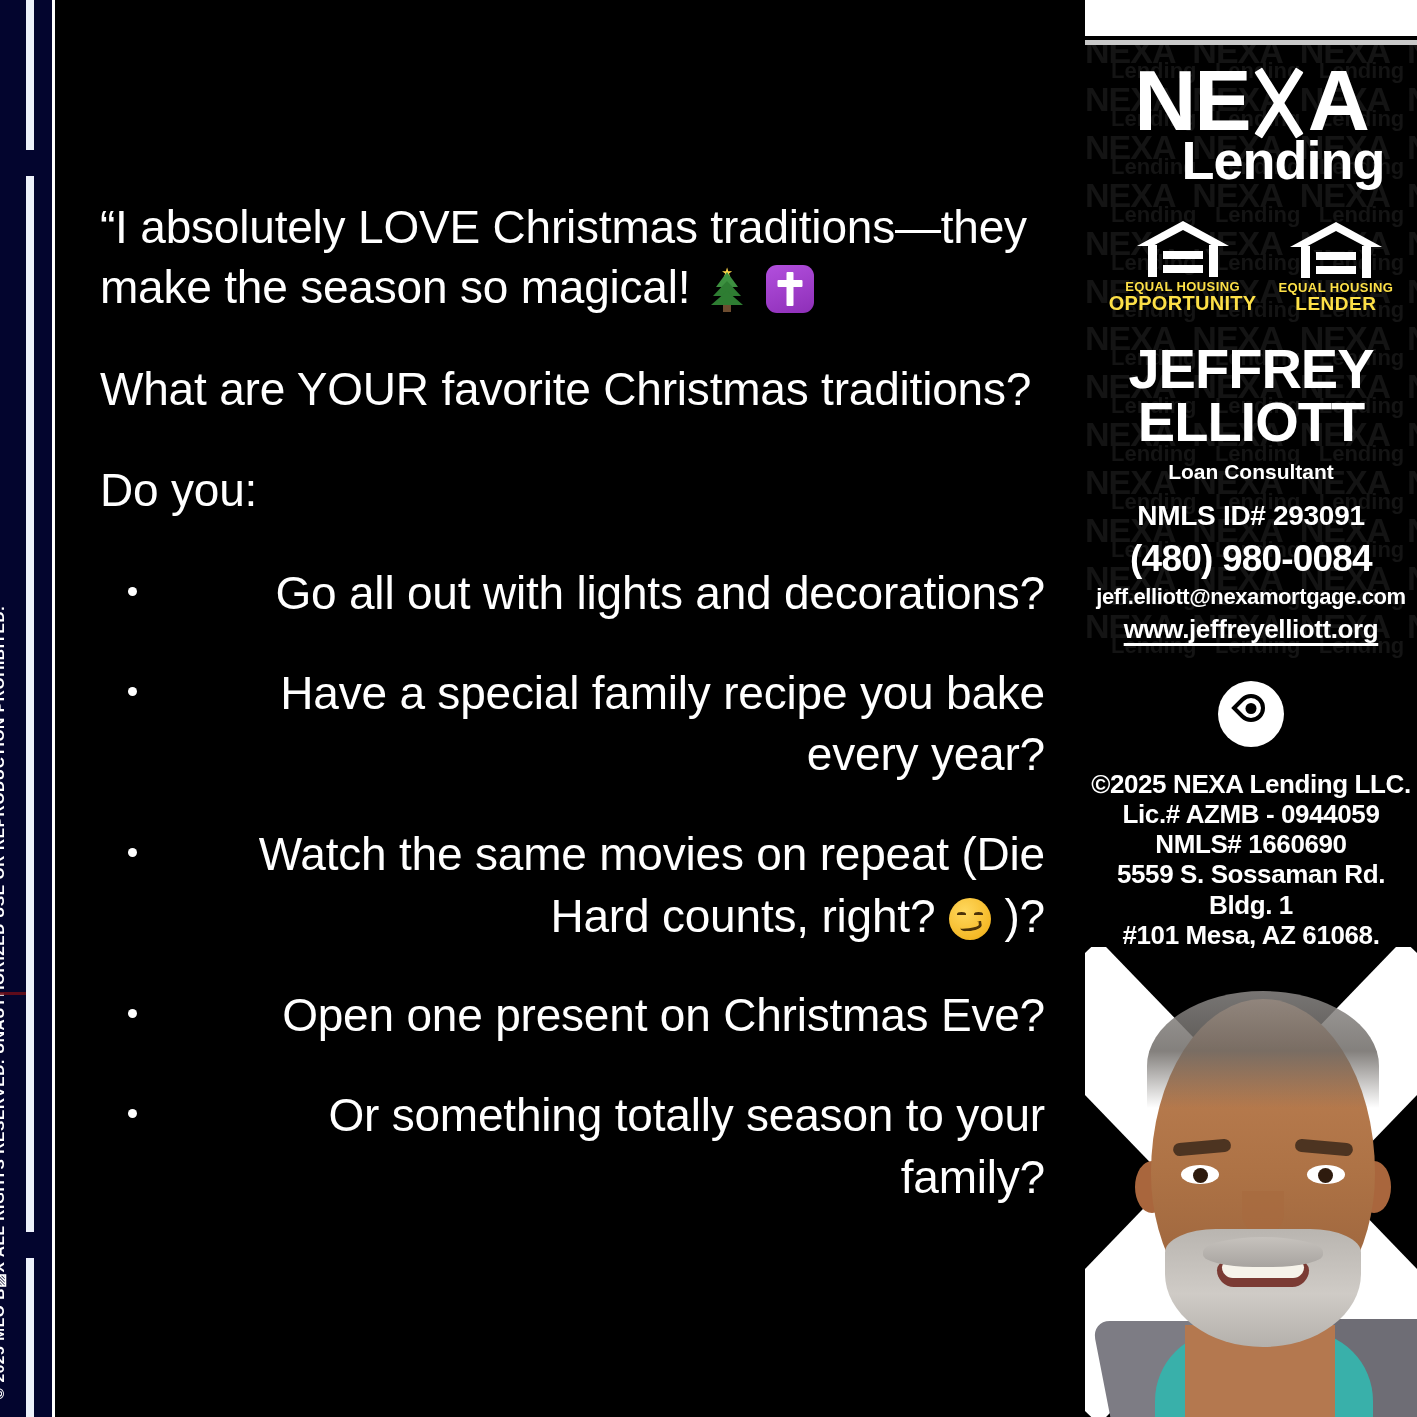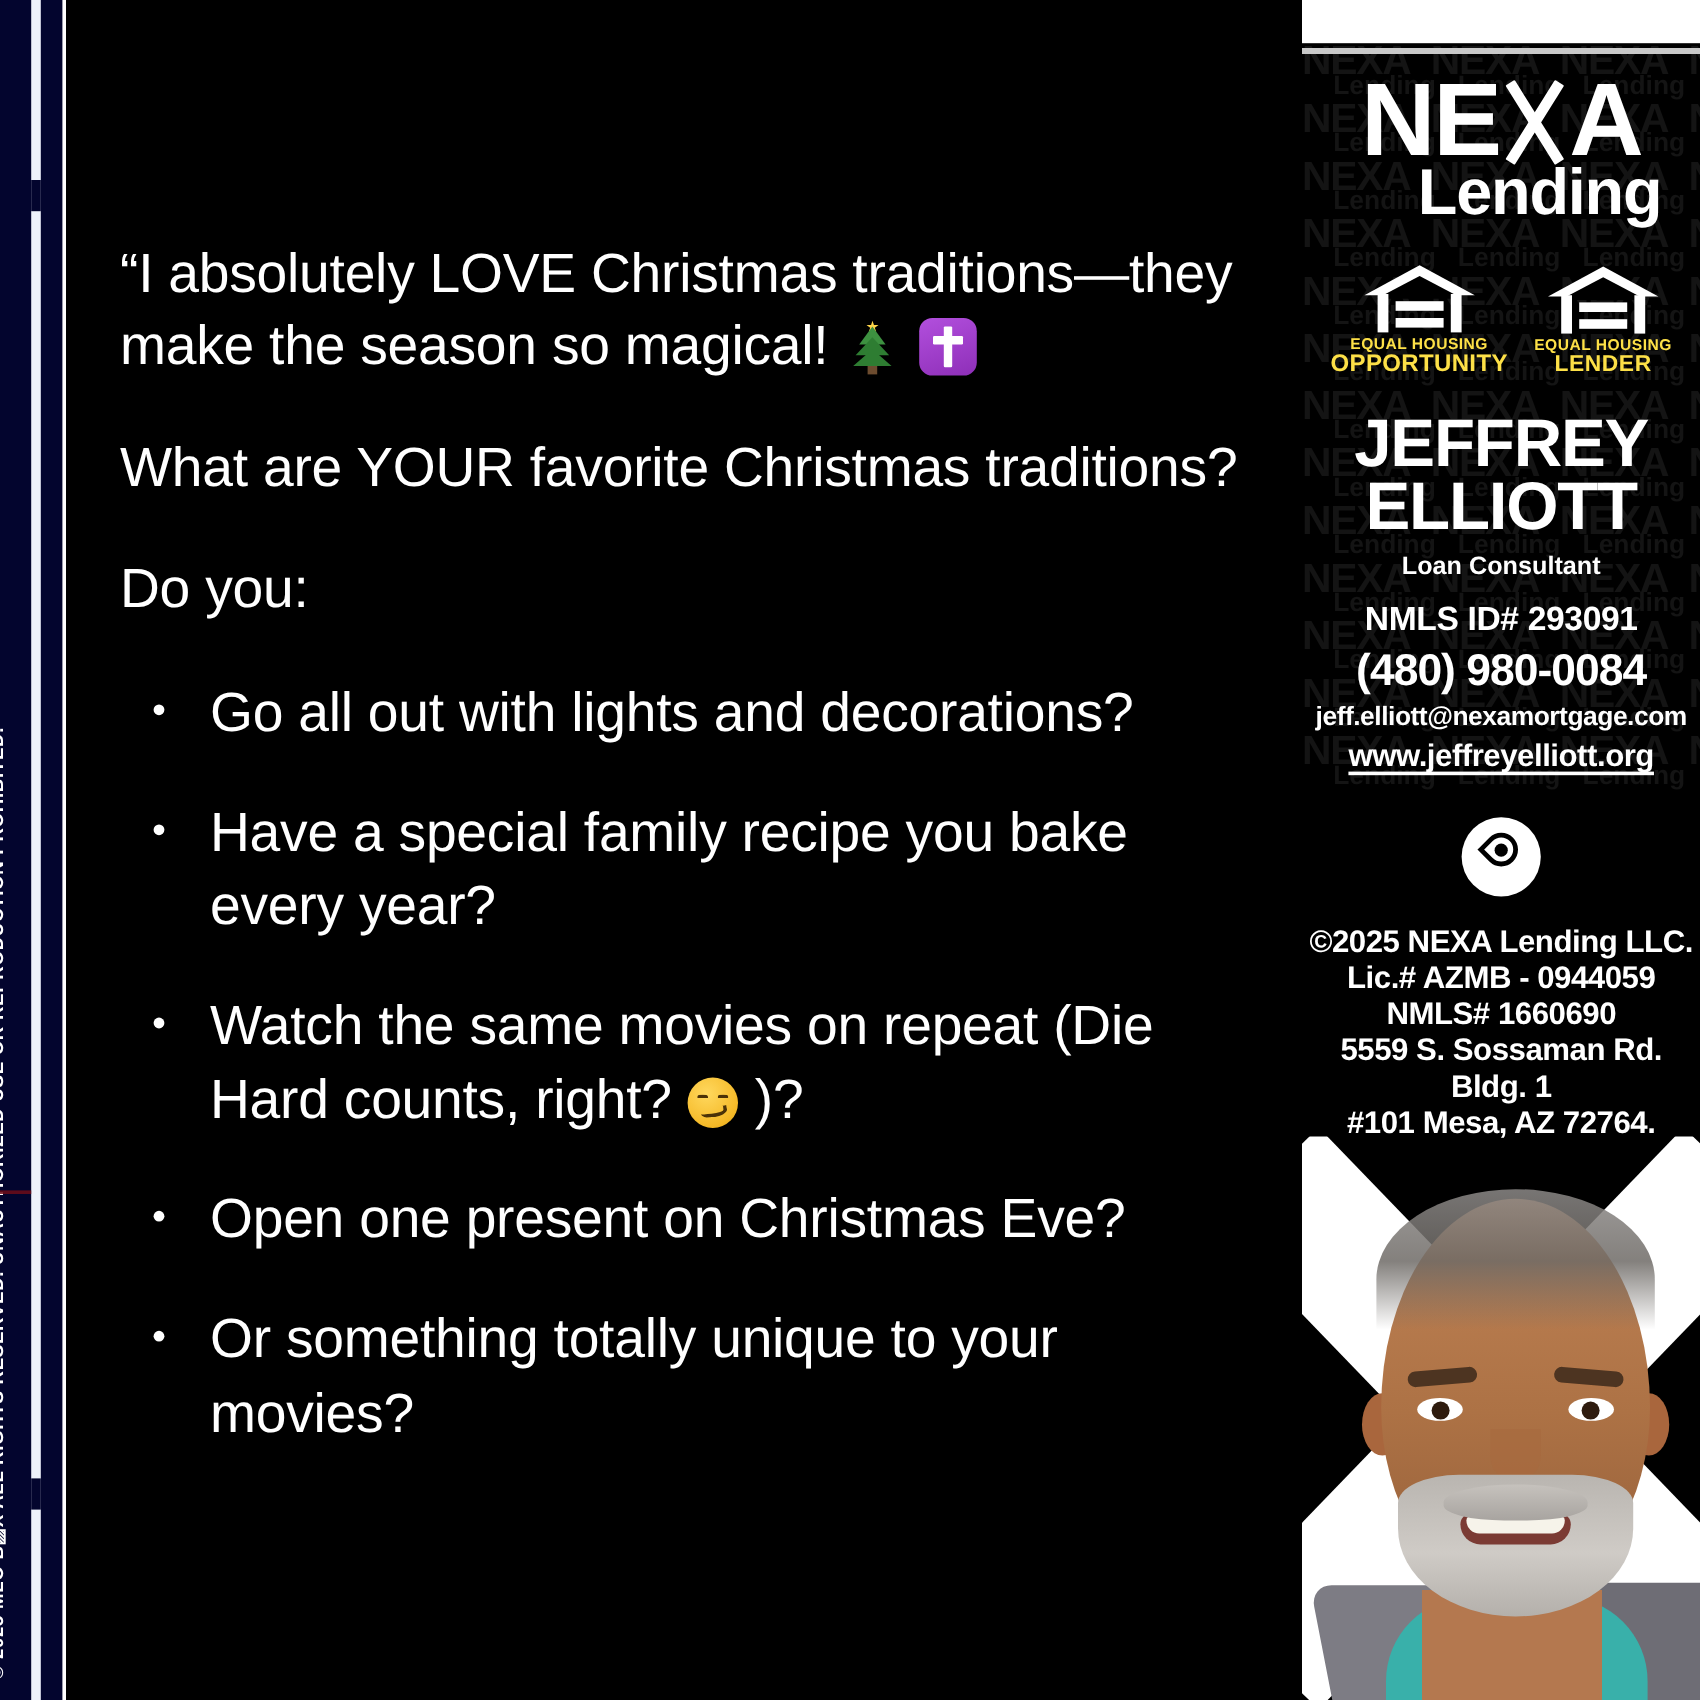--- a/index.html
+++ b/index.html
@@ -66,21 +66,21 @@
     width:945px;
   }
   .para{
     color:#ffffff;
     font-size:46px;
     line-height:1.30;
     font-weight:400;
     margin-bottom:42px;
     letter-spacing:-0.2px;
   }
-  .bullets{ list-style:none; margin-top:10px; }
+  .bullets{ list-style:none; margin-top:10px;text-align:right; }
   .bullets li{
     color:#ffffff;
     font-size:46px;
     line-height:1.34;
     font-weight:400;
     margin-bottom:38px;
     padding-left:75px;
     position:relative;
     letter-spacing:-0.2px;
   }
@@ -429,21 +429,21 @@
           <span class="mouth"></span>
         </span>
         <span>)?</span>
       </li>
       <li>
         <span class="dot"></span>
         <span>Open one present on Christmas Eve?</span>
       </li>
       <li>
         <span class="dot"></span>
-        <span>Or something totally unique to your movies?</span>
+        <span>Or something totally season to your family?</span>
       </li>
     </ul>
   </div>
 </div>
 
 <div class="brand">
 
   <div class="watermark" id="wm">
       <span class="wrow">NEXA&nbsp;&nbsp;NEXA&nbsp;&nbsp;NEXA&nbsp;&nbsp;NEXA&nbsp;&nbsp;</span>
       <span class="wrow sub">Lending&nbsp;&nbsp;&nbsp;Lending&nbsp;&nbsp;&nbsp;Lending&nbsp;&nbsp;&nbsp;</span>
@@ -530,21 +530,21 @@
     <div class="pin">
       <span class="drop"></span>
       <span class="hole"></span>
     </div>
 
     <div class="legal">
       <div>©2025 NEXA Lending LLC.</div>
       <div>Lic.# AZMB - 0944059</div>
       <div>NMLS# 1660690</div>
       <div>5559 S. Sossaman Rd. Bldg. 1</div>
-      <div>#101 Mesa, AZ 72764.</div>
+      <div>#101 Mesa, AZ 61068.</div>
     </div>
   </div>
 
   <div class="portrait">
     <div class="headshot">
       <span class="hs-jacketL"></span>
       <span class="hs-jacketR"></span>
       <span class="hs-shirt"></span>
       <span class="hs-neck"></span>
       <span class="hs-earL"></span>

